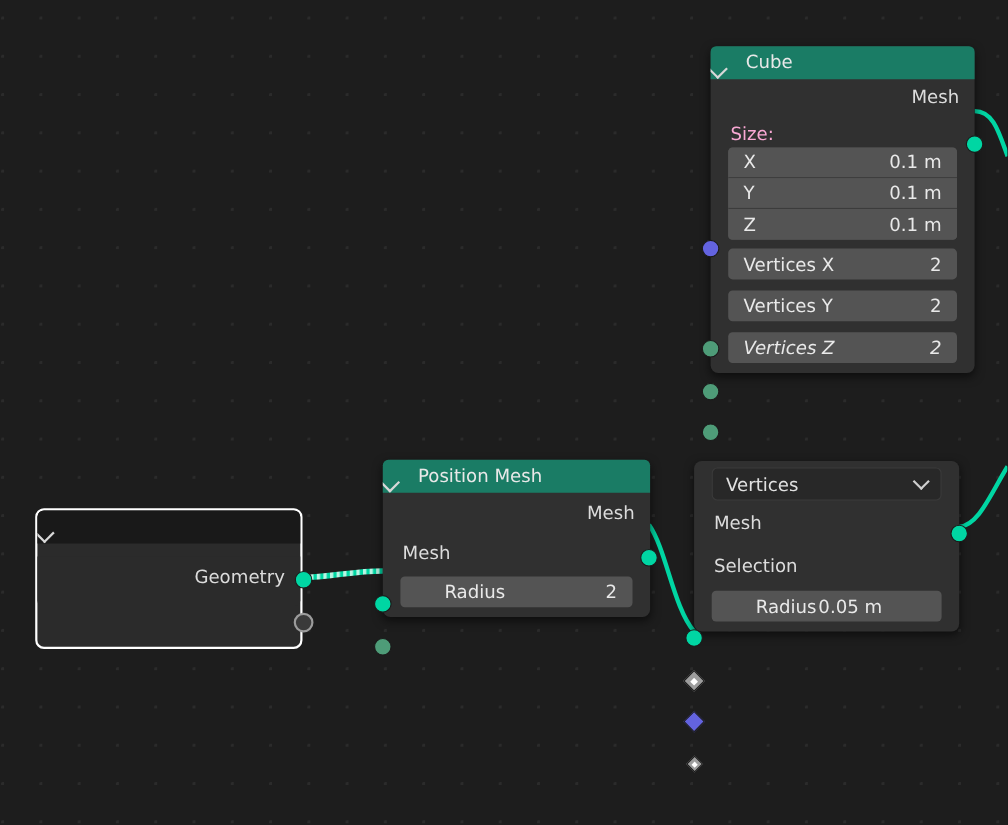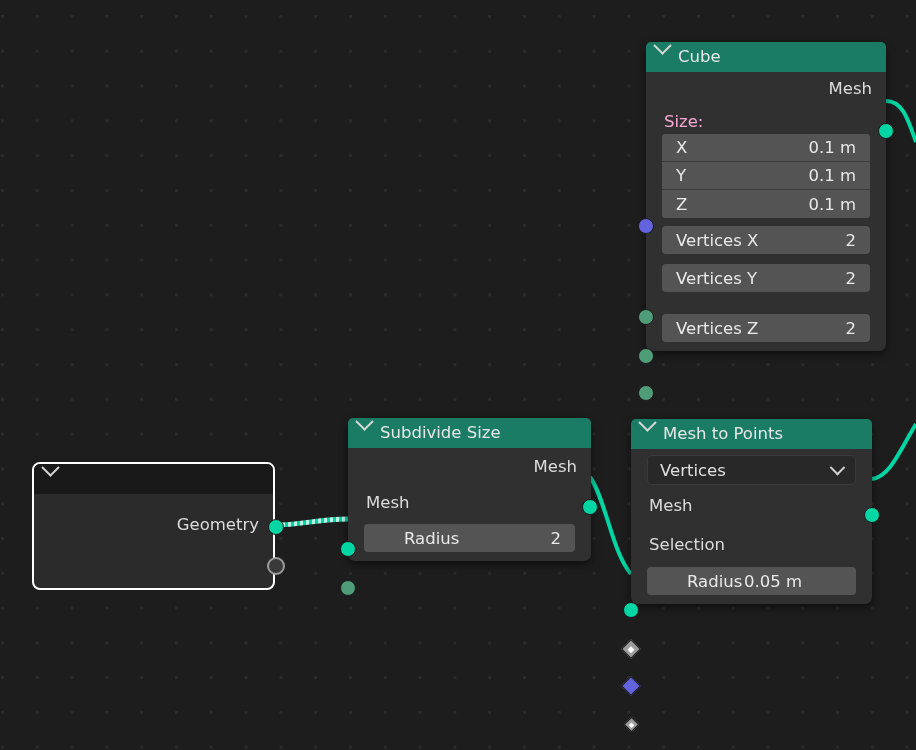--- a/index.html
+++ b/index.html
@@ -45,24 +45,24 @@
     border: 2px solid #ffffff;
     background: #2b2b2b;
     box-shadow: none;
   }
   .node-header {
     height: 30px;
     line-height: 30px;
     border-radius: 5px 5px 0 0;
     color: #e8e8e8;
     font-size: 16.5px;
-    padding-left: 10px;
-    display: flex;
-    align-items: flex-start;
-    gap: 9px;
+    padding-left: 0;
+    display: flex;
+    align-items: flex-end;
+    gap: 19px;
     box-sizing: border-box;
     overflow: hidden;
     white-space: nowrap;
   }
   .node-header.geo { background: #1a7c65; }
   .node-header.input { background: #191919; }
   .node-body {
     position: relative;
     border-radius: 0 0 5px 5px;
     padding-bottom: 9px;
@@ -248,21 +248,21 @@
         <span class="fval">2</span>
       </div>
       <div class="socket geometry-dim" style="left:-8px; top:237px;"></div>
 
       <div class="field spaced" style="margin-top:10px;">
         <span class="fname">Vertices Y</span>
         <span class="fval">2</span>
       </div>
       <div class="socket geometry-dim" style="left:-8px; top:276px;"></div>
 
-      <div class="field spaced" style="margin-top:22px;">
+      <div class="field spaced" style="margin-top:10px;font-style:italic;">
         <span class="fname">Vertices Z</span>
         <span class="fval">2</span>
       </div>
       <div class="socket geometry-dim" style="left:-8px; top:313px;"></div>
 
     </div>
   </div>
 
   <div class="node selected" style="left:32px; top:462px; width:243px; height:128px; border-radius:8px;">
     <div class="node-header input" style="border-radius:6px 6px 0 0;">
@@ -273,21 +273,21 @@
         <span>Geometry</span>
       </div>
     </div>
     <div class="socket geometry" style="left:234px; top:55px;"></div>
     <div class="socket gray-empty" style="left:233px; top:93px; width:18px; height:18px;"></div>
   </div>
 
   <div class="node" style="left:348px; top:418px; width:243px;">
     <div class="node-header geo">
       <span class="chev"></span>
-      <span>Subdivide Size</span>
+      <span>Position Mesh</span>
     </div>
     <div class="node-body">
 
       <div class="row out" style="height:36px;">
         <span>Mesh</span>
       </div>
       <div class="socket geometry" style="left:234px; top:51px;"></div>
 
       <div class="row in" style="height:36px;">
         <span>Mesh</span>
@@ -297,24 +297,20 @@
       <div class="field" style="margin-top:4px;">
         <span class="fname" style="margin-left:26px;">Radius</span>
         <span class="fval">2</span>
       </div>
       <div class="socket geometry-dim" style="left:-8px; top:132px;"></div>
 
     </div>
   </div>
 
   <div class="node" style="left:631px; top:419px; width:241px;">
-    <div class="node-header geo">
-      <span class="chev"></span>
-      <span>Mesh to Points</span>
-    </div>
     <div class="node-body">
 
       <div class="socket geometry" style="left:233px; top:52px;"></div>
 
       <div class="dropdown" style="margin-top:6px;">
         <span>Vertices</span>
         <span class="dd-chev"></span>
       </div>
 
       <div class="row in" style="height:40px;">

